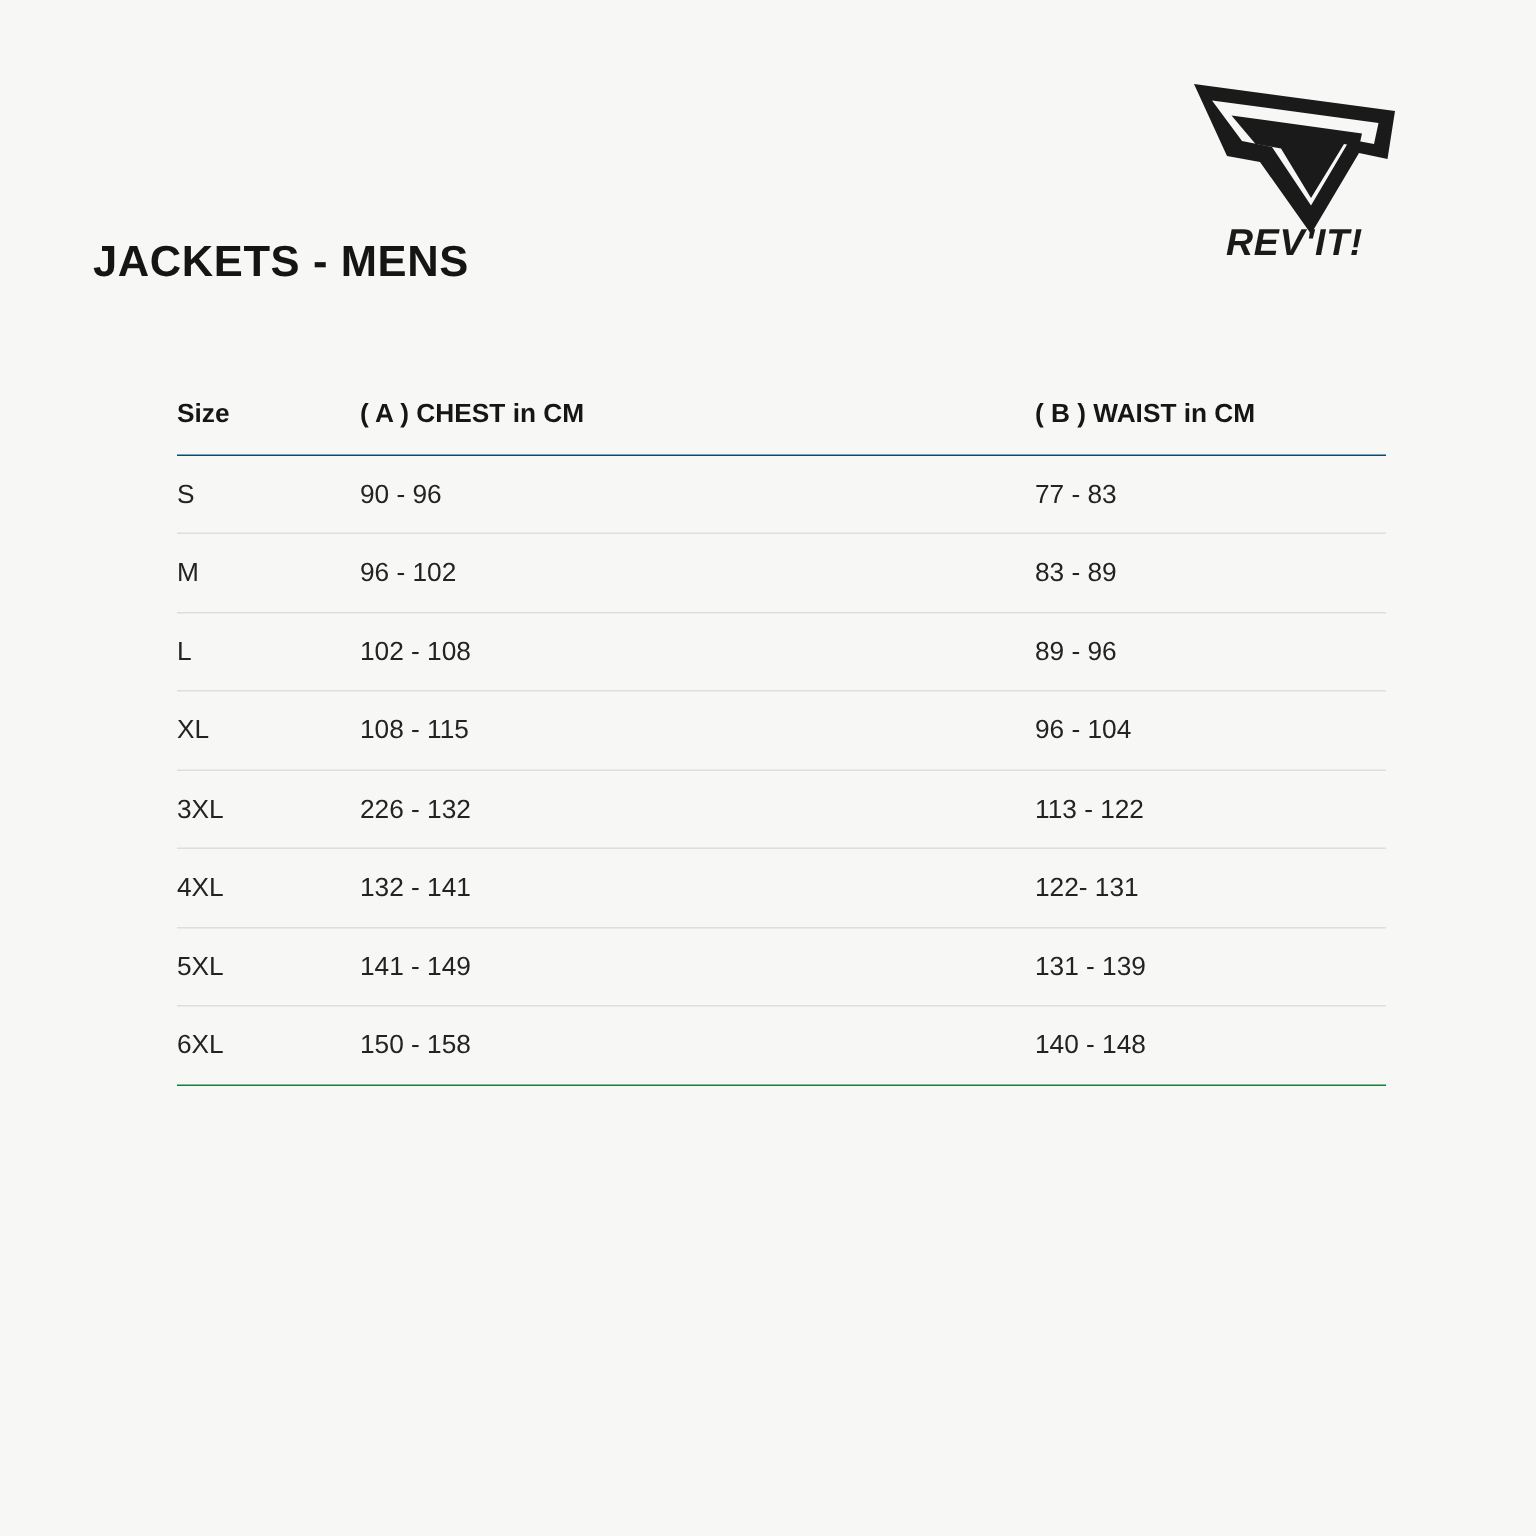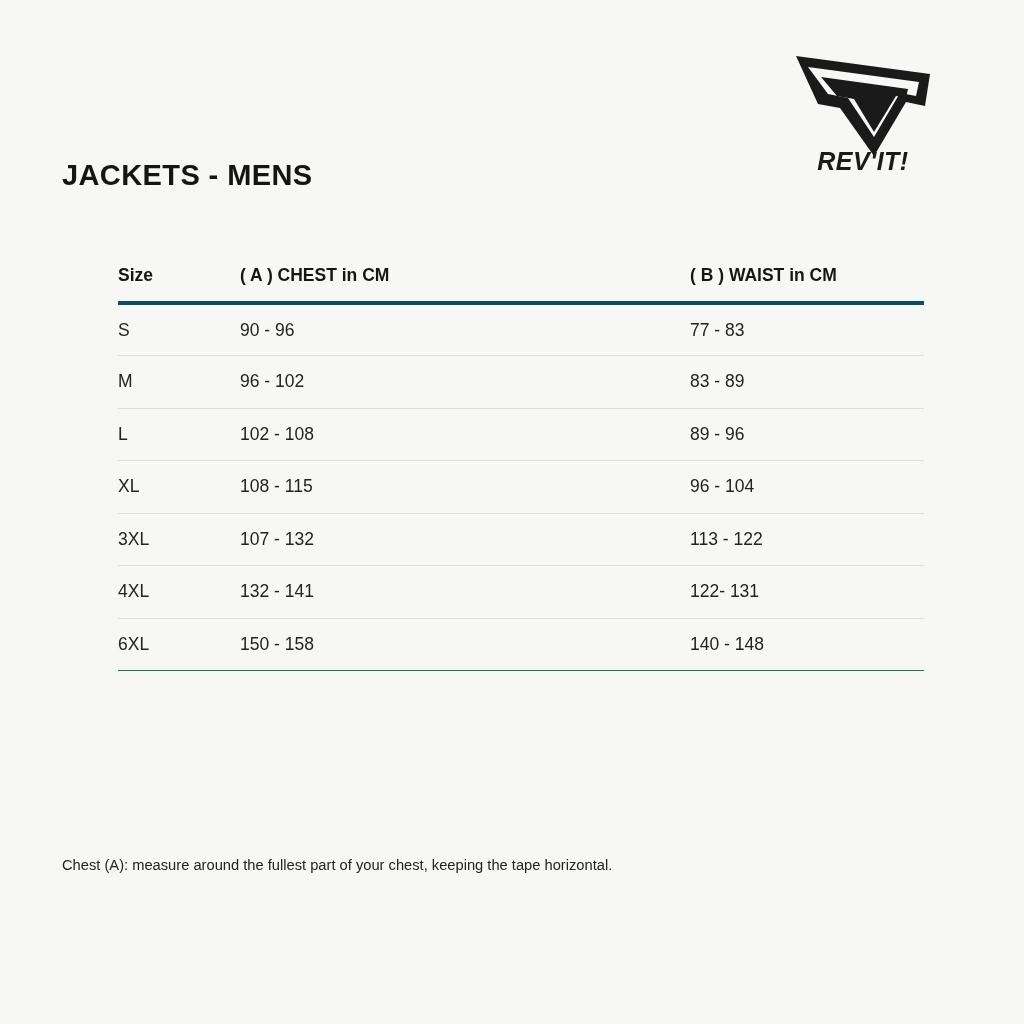--- a/index.html
+++ b/index.html
@@ -61,21 +61,21 @@
     text-align: left;
     padding: 0;
     vertical-align: middle;
   }
   table.size-table thead th {
     font-size: 17.5px;
     font-weight: bold;
     color: #161616;
     height: 48px;
     padding-bottom: 6px;
-    border-bottom: 4px solid #0c4a6e;
+    border-bottom: 1px solid #0c4a6e;
   }
   table.size-table tbody td {
     font-size: 17.5px;
     font-weight: normal;
     color: #232323;
     height: 52.5px;
     border-bottom: 1px solid #dedede;
   }
   table.size-table tbody tr:last-child td {
     border-bottom: 1px solid #15803d;
@@ -152,34 +152,38 @@
           <td>102 - 108</td>
           <td>89 - 96</td>
         </tr>
         <tr>
           <td>XL</td>
           <td>108 - 115</td>
           <td>96 - 104</td>
         </tr>
         <tr>
           <td>3XL</td>
-          <td>107 - 132</td>
+          <td>226 - 132</td>
           <td>113 - 122</td>
         </tr>
         <tr>
           <td>4XL</td>
           <td>132 - 141</td>
           <td>122- 131</td>
+        </tr>
+        <tr>
+          <td>5XL</td>
+          <td>141 - 149</td>
+          <td>131 - 139</td>
         </tr>
         <tr>
           <td>6XL</td>
           <td>150 - 158</td>
           <td>140 - 148</td>
         </tr>
       </tbody>
     </table>
   </div>
 
   <div class="howto">
-    <p class="howto-p">Chest (A): measure around the fullest part of your chest, keeping the tape horizontal.</p>
   </div>
 
 </div>
 
 </body></html>

